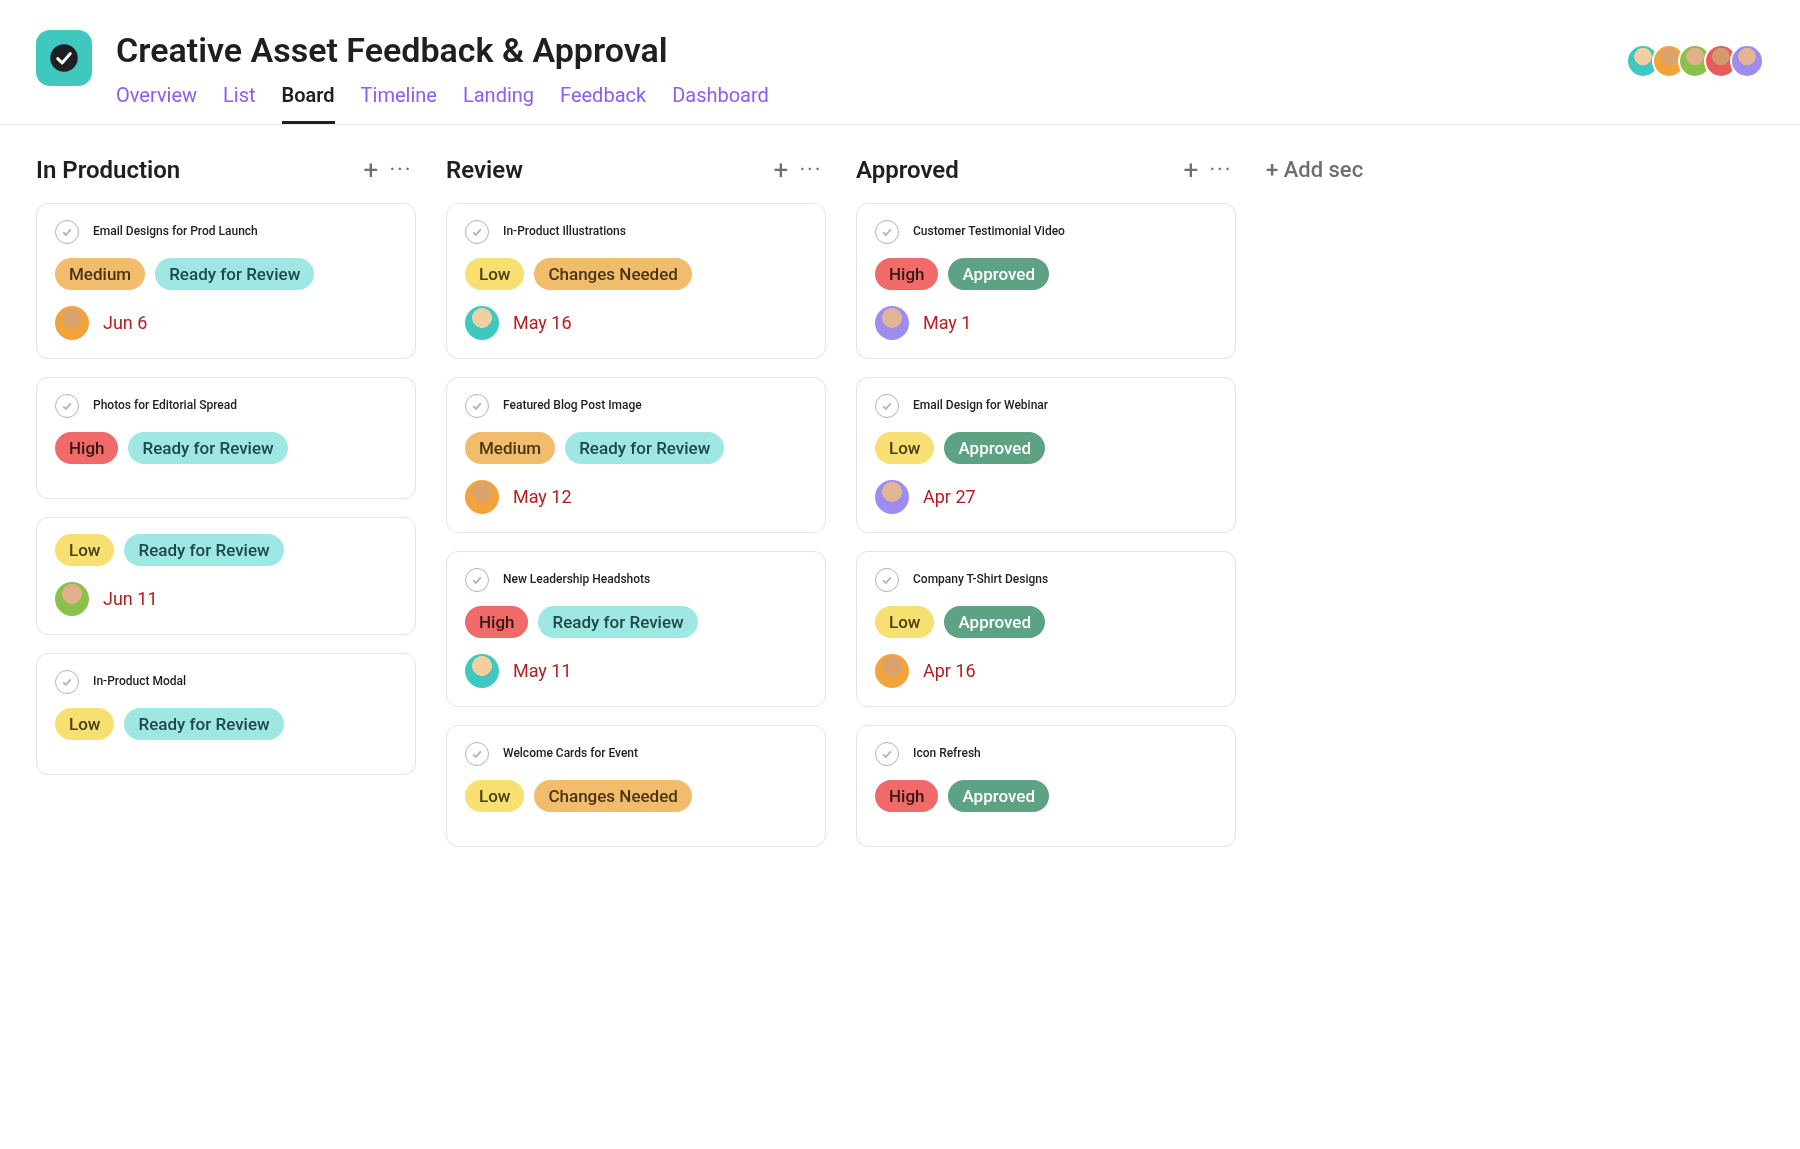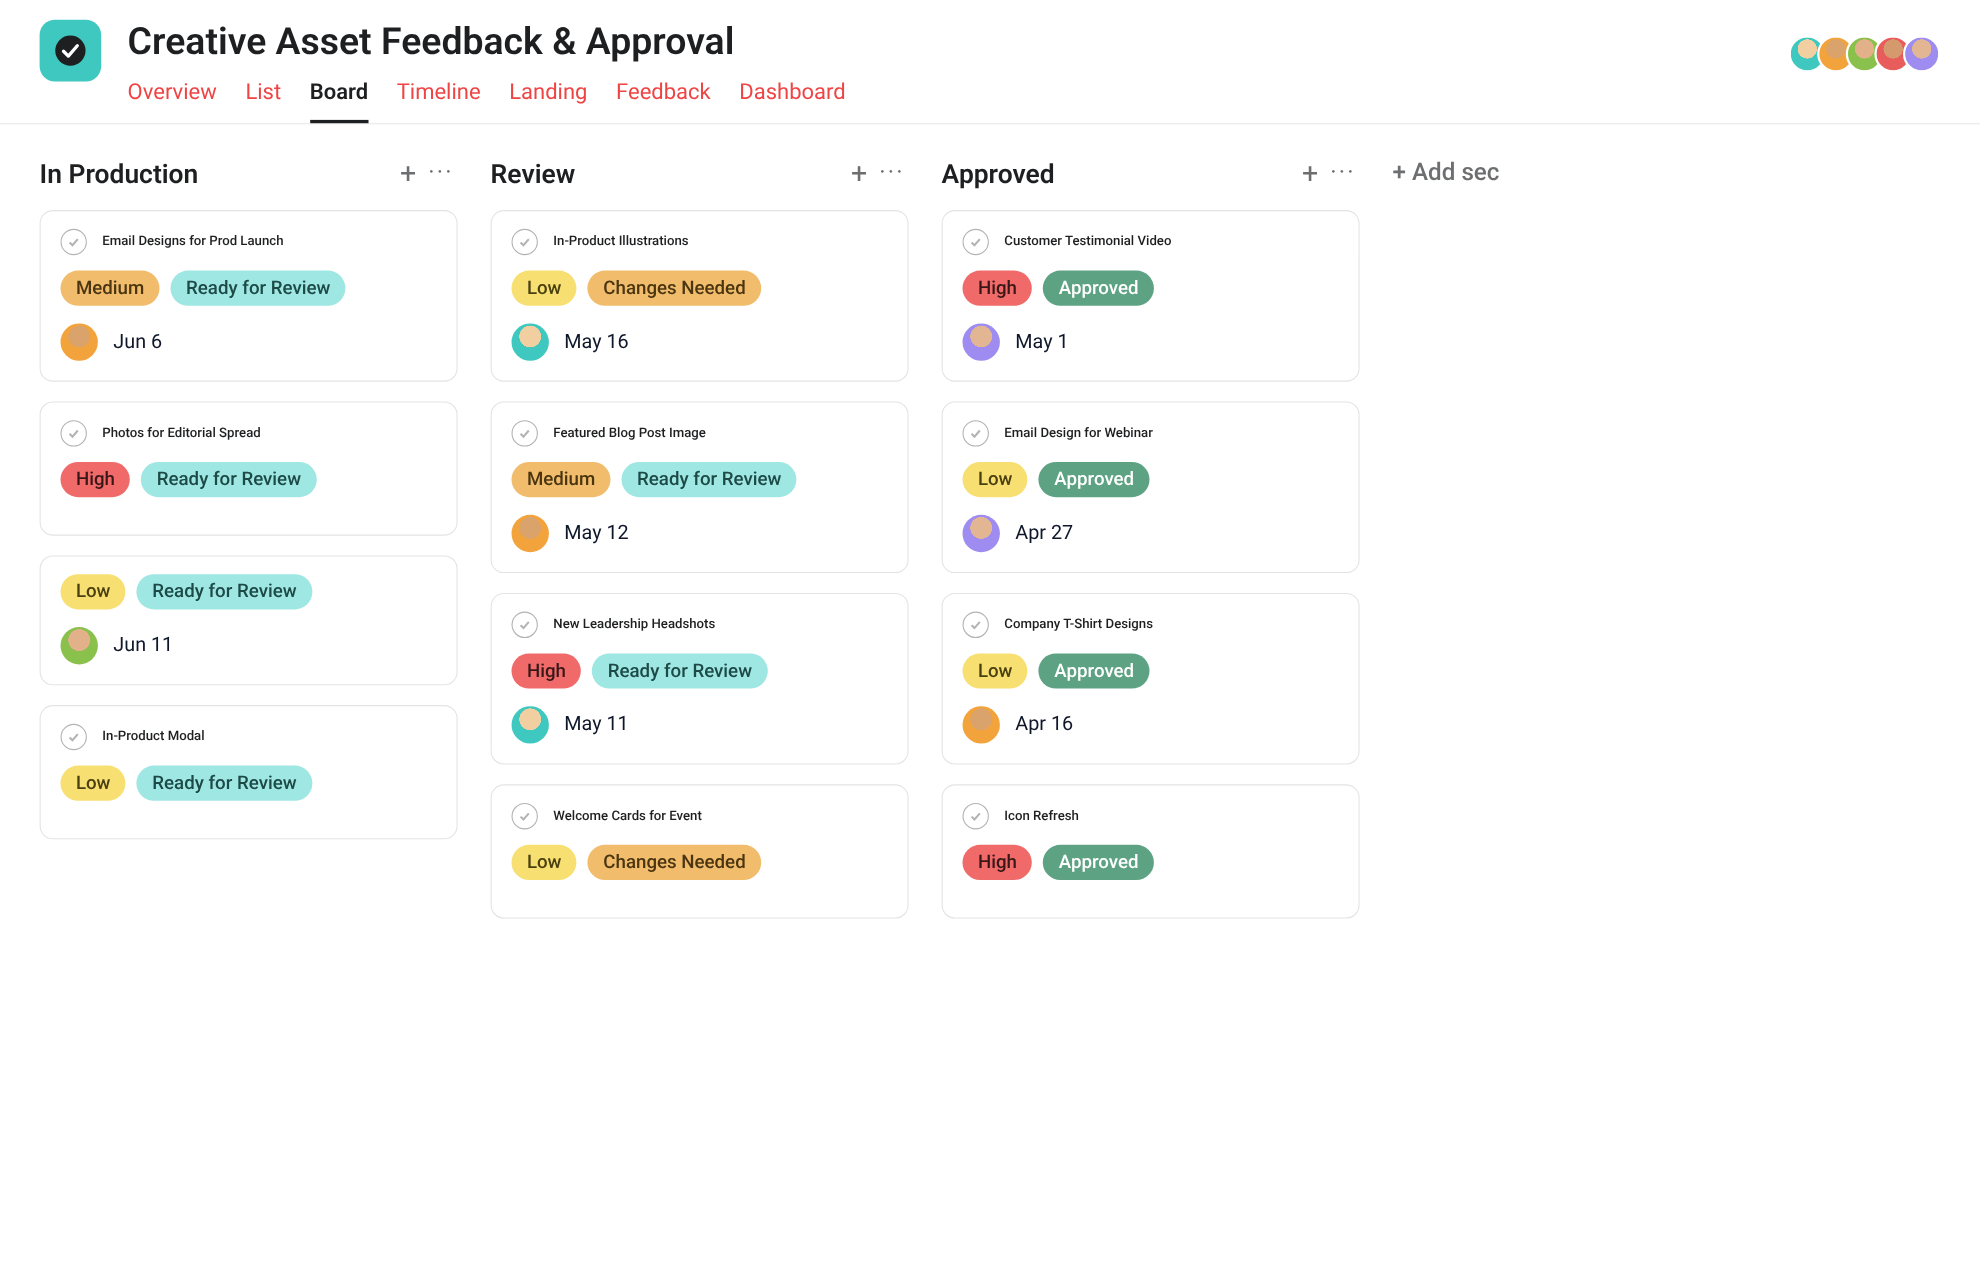--- a/index.html
+++ b/index.html
@@ -6,21 +6,21 @@
   html, body {
     margin: 0;
     padding: 0;
     font-family: -apple-system, BlinkMacSystemFont, "Segoe UI", Roboto, Helvetica, Arial, sans-serif;
     background: #fff;
     color: #1e1f21;
   }
   .header {
     display: flex;
     align-items: flex-start;
-    padding: 18px 36px 0 36px;
+    padding: 30px 36px 0 36px;
     border-bottom: 1px solid #e8e8e8;
   }
   .project-icon {
     width: 56px;
     height: 56px;
     border-radius: 14px;
     background: #3fc8c0;
     display: flex;
     align-items: center;
     justify-content: center;
@@ -31,21 +31,21 @@
   .header-main { flex: 1; }
   .project-title {
     font-size: 34px;
     font-weight: 600;
     margin: 0 0 6px 0;
     line-height: 1.2;
   }
   .tabs { display: flex; gap: 26px; }
   .tab {
     font-size: 20px;
-    color: #ef4444;
+    color: #8b5cf6;
     padding: 6px 0 14px 0;
     cursor: pointer;
     border-bottom: 3px solid transparent;
   }
   .tab.active {
     color: #1e1f21;
     font-weight: 600;
     border-bottom-color: #1e1f21;
   }
   .header-avatars {
@@ -150,21 +150,21 @@
     border-radius: 18px;
     font-weight: 500;
   }
   .card-foot {
     display: flex;
     align-items: center;
     gap: 14px;
   }
   .due {
     font-size: 18px;
-    color: #0f172a;
+    color: #b91c1c;
   }
 </style>
 </head>
 <body>
 
 <div class="header">
   <div class="project-icon">
     <svg viewBox="0 0 24 24">
       <circle cx="12" cy="12" r="11" fill="#1e1f21"></circle>
       <path d="M7 12.5 L10.5 16 L17 8.5" stroke="#fff" stroke-width="2.4" fill="none" stroke-linecap="round" stroke-linejoin="round"></path>

